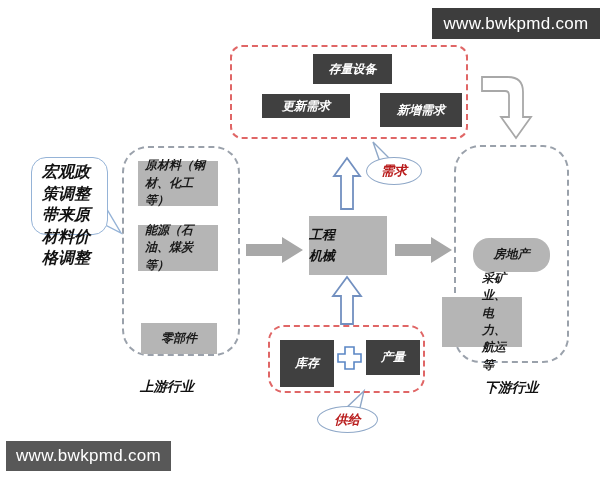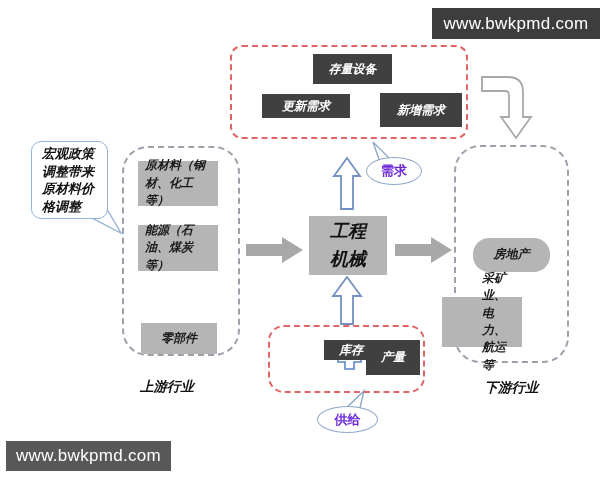--- a/index.html
+++ b/index.html
@@ -25,42 +25,42 @@
   #downstream-col{left:454px;top:145px;width:115px;height:218px;}
 
   
   .navy-box{background:#404040;color:#fff;display:flex;align-items:center;justify-content:center;
     font-size:12px;font-weight:bold;font-style:italic;text-align:right;line-height:1.2;}
   .gray-box{background:#b5b5b5;color:#1a1a1a;display:flex;align-items:center;justify-content:center;
     font-size:12px;font-weight:bold;font-style:italic;text-align:left;line-height:1.45;padding:2px 7px;}
   #box-stock{left:313px;top:54px;width:79px;height:30px;}
   #box-renewal{left:246px;top:94px;width:88px;height:24px;margin-left:16px;}
   #box-new{left:380px;top:93px;width:82px;height:34px;}
-  #box-inventory{left:280px;top:340px;width:54px;height:20px;margin-left:44px;}
+  #box-inventory{left:280px;top:340px;width:54px;height:47px;}
   #box-output{left:366px;top:340px;width:54px;height:35px;}
   #box-center{left:309px;top:216px;width:78px;height:59px;background:#b5b5b5;
-    display:flex;flex-direction:column;align-items:center;justify-content:center;
-    font-size:18px;font-weight:bold;font-style:italic;color:#111;line-height:1.55;}
+    display:flex;flex-direction:column;justify-content:center;
+    font-size:13px;font-weight:bold;font-style:italic;color:#111;line-height:1.55;}
   #box-raw{left:138px;top:161px;width:80px;height:45px;}
   #box-energy{left:138px;top:225px;width:80px;height:46px;}
   #box-parts{left:141px;top:323px;width:76px;height:31px;justify-content:center;text-align:center;}
   #box-infra{left:470px;top:159px;width:85px;height:48px;text-align:center;justify-content:center;}
   #box-realestate{left:473px;top:238px;width:77px;height:34px;justify-content:center;text-align:center;border-radius:16px;}
   #box-mining{left:442px;top:297px;width:80px;height:50px;padding-left:40px;}
 
   
   .bubble{background:#fff;border:1.5px solid #8fa8c8;border-radius:50%;
     display:flex;align-items:center;justify-content:center;
-    font-size:13px;font-weight:bold;color:#6d28d9;}
+    font-size:13px;font-weight:bold;font-style:italic;color:#b91c1c;}
   #bubble-demand{left:366px;top:157px;width:56px;height:28px;}
   #bubble-supply{left:317px;top:406px;width:61px;height:27px;}
 
   
-  #callout{left:31px;top:141px;width:77px;height:78px;background:#fff;border:1.5px solid #95b3d7;
-    border-radius:10px;padding:3px 10px;font-size:13px;font-weight:bold;font-style:italic;
+  #callout{left:31px;top:157px;width:77px;height:78px;background:#fff;border:1.5px solid #95b3d7;
+    border-radius:15px;padding:3px 10px;font-size:16px;font-weight:bold;font-style:italic;
     color:#111;line-height:1.35;text-align:left;}
 
   
   .col-label{font-size:13.5px;font-weight:bold;font-style:italic;color:#111;text-align:center;}
   #label-upstream{left:108px;top:378px;width:118px;}
   #label-downstream{left:454px;top:379px;width:115px;}
 </style>
 </head>
 <body>
 

